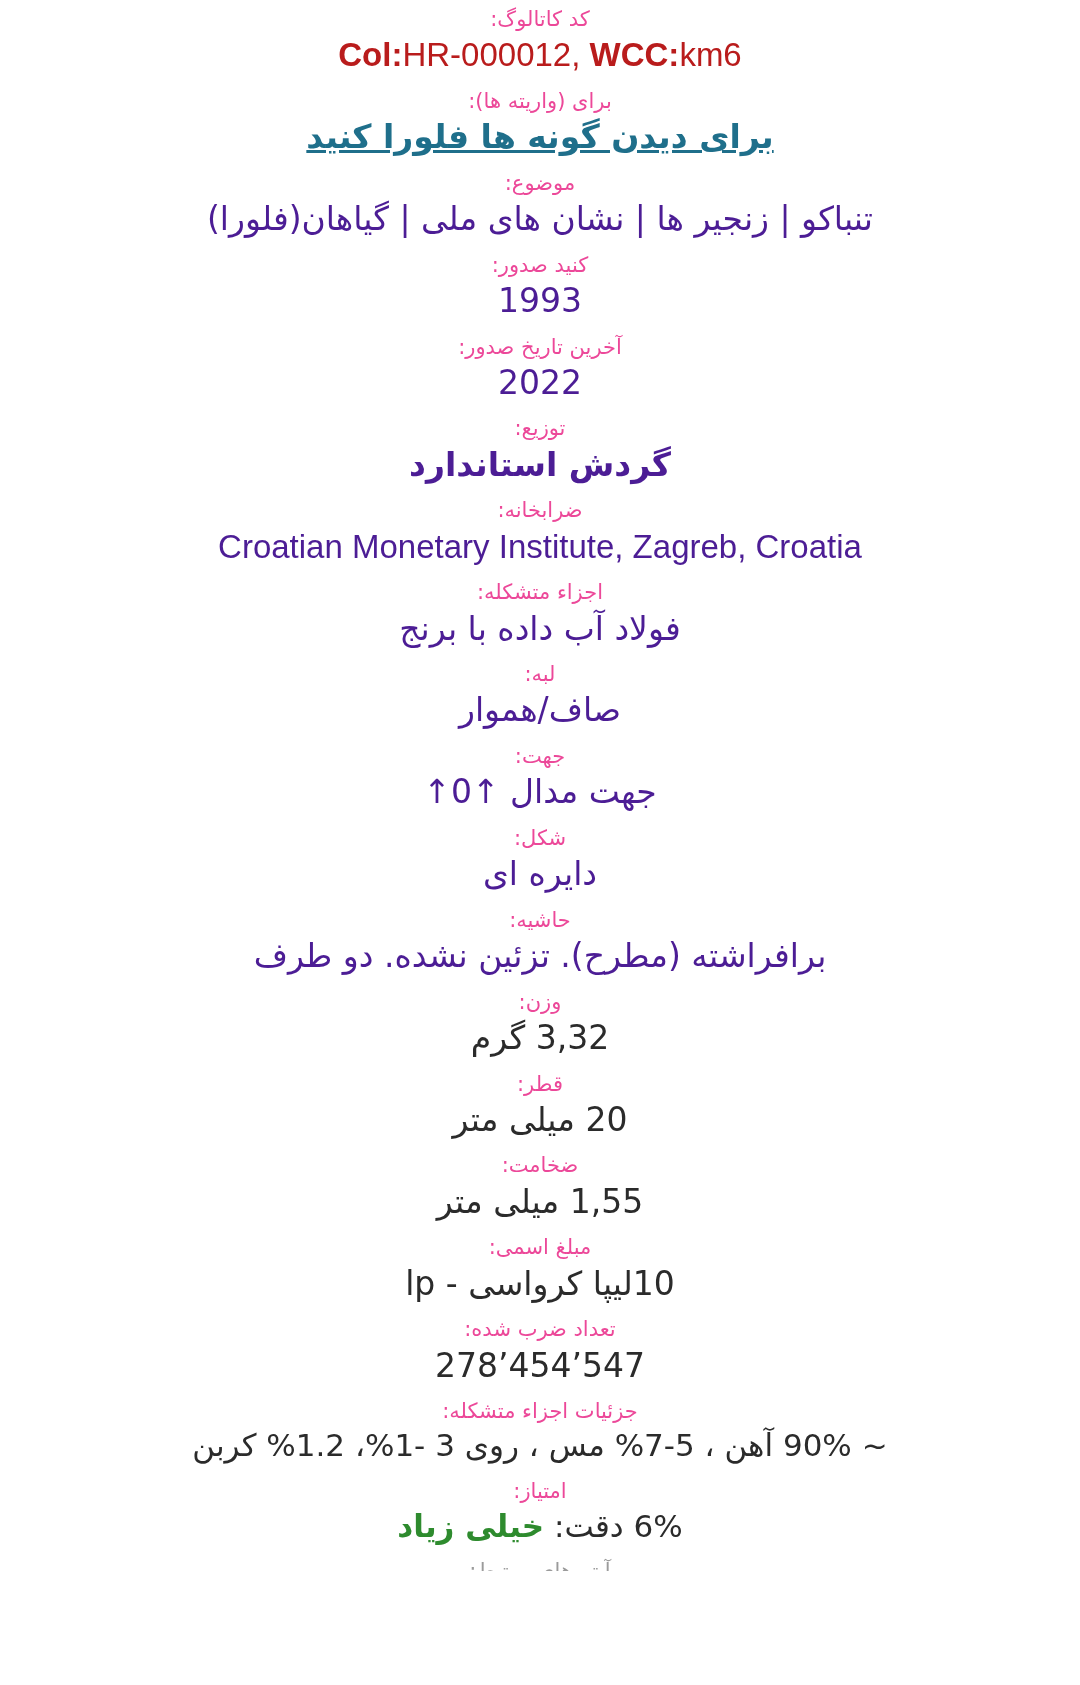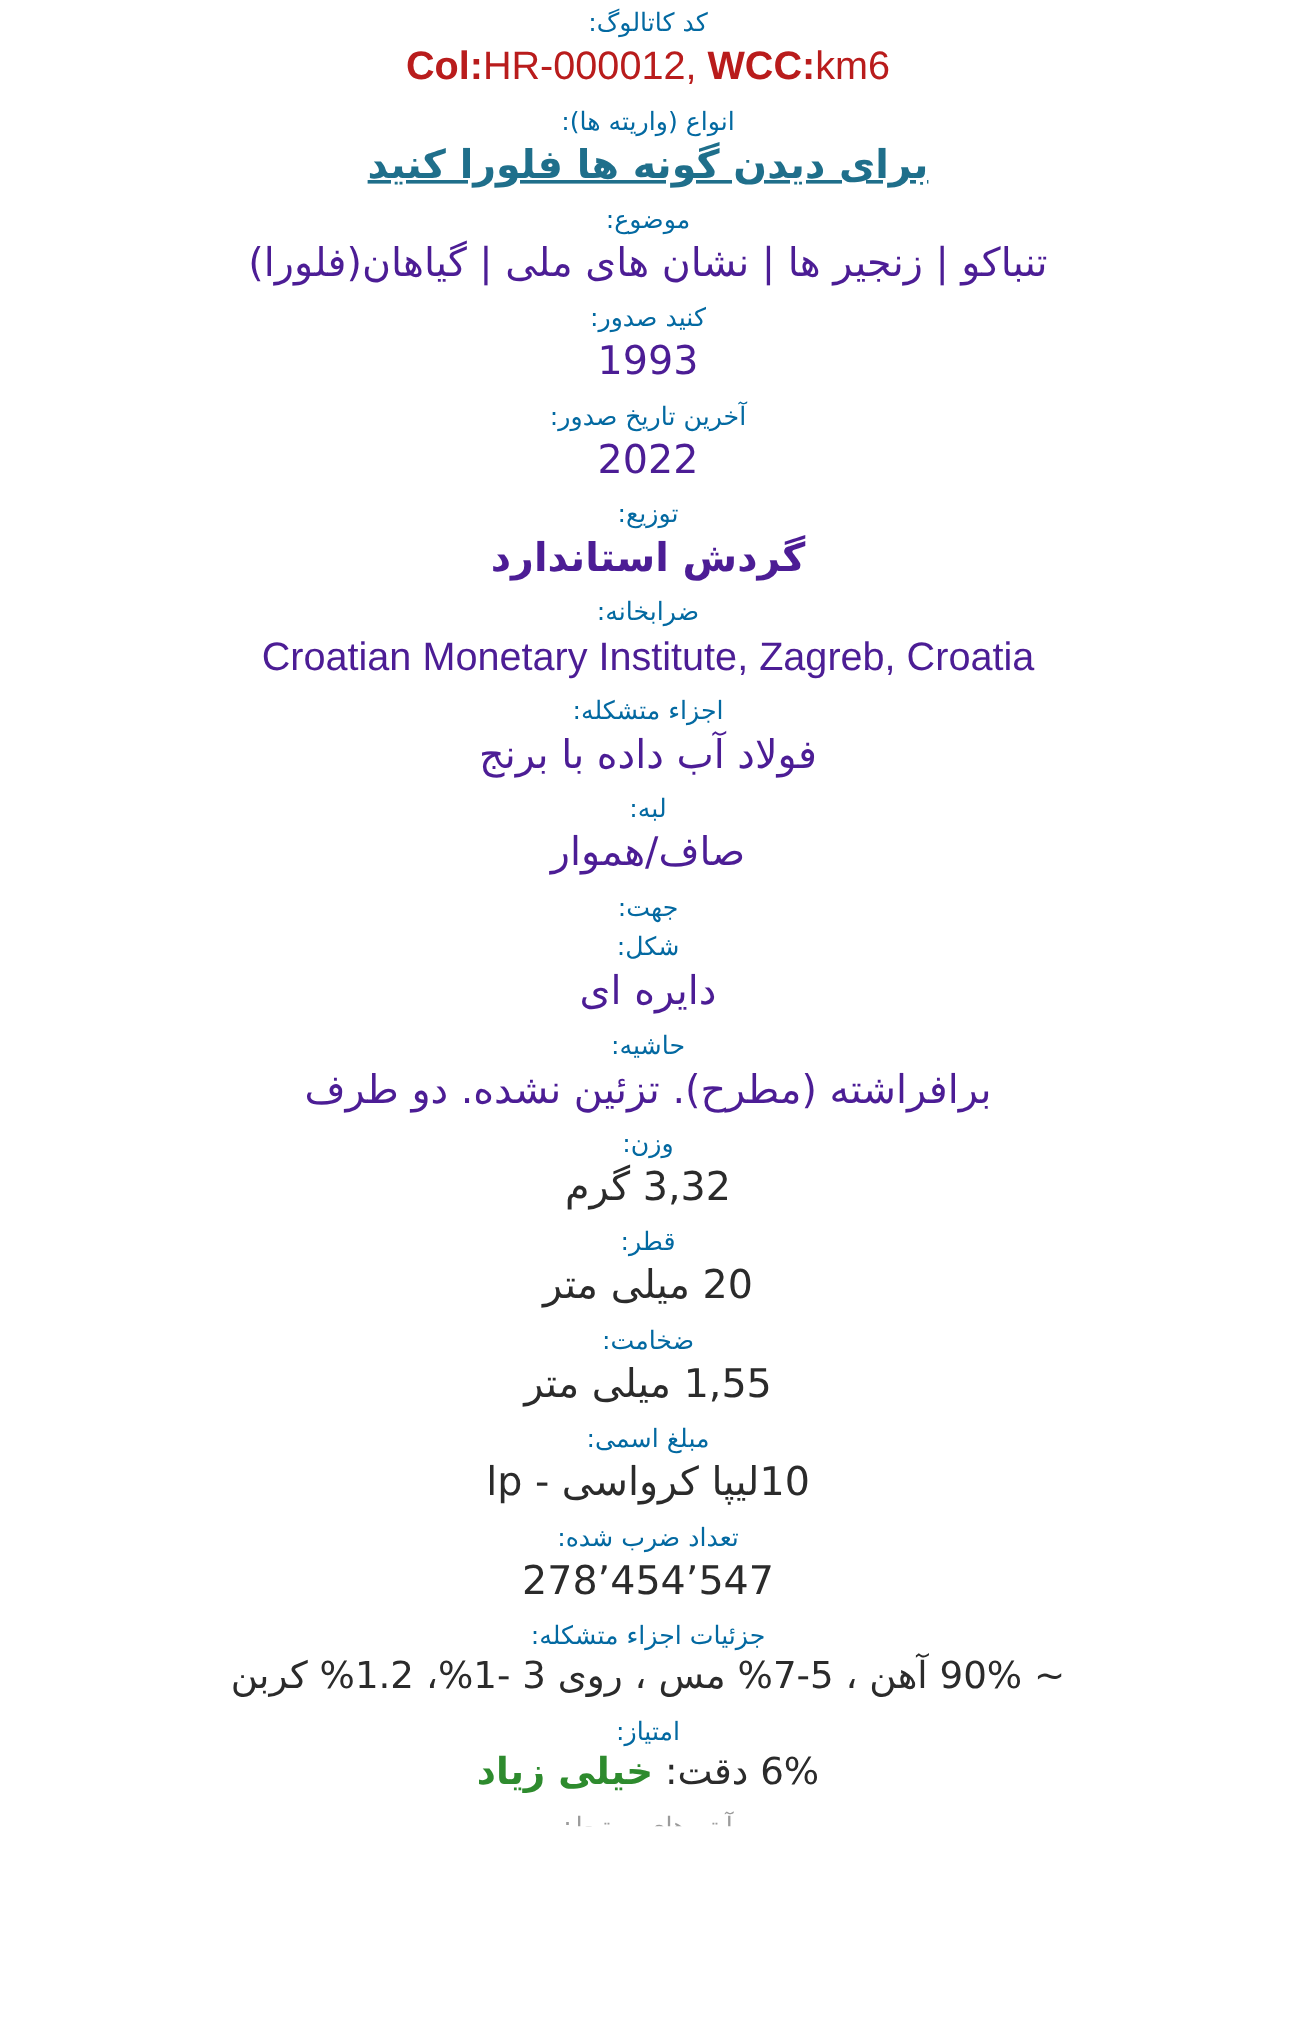--- a/index.html
+++ b/index.html
@@ -20,21 +20,21 @@
     padding: 0 24px;
     overflow: hidden;
   }
   .field {
     text-align: center;
     margin: 0;
   }
   .label {
     display: block;
     font-size: 21px;
-    color: #0369a1;
+    color: #ec4899;
     line-height: 1.35;
     text-align: center;
     margin: 0;
     padding-top: 5px;
   }
   .value {
     display: block;
     font-size: 33px;
     color: #4c1d95;
     line-height: 1.32;
@@ -93,21 +93,21 @@
 <body>
 
 <div class="page">
 
   <div class="field">
     <span class="label">کد کاتالوگ:</span>
     <span class="value catalog-line"><b>Col:</b><span>HR-000012,</span> <b>WCC:</b><span>km6</span></span>
   </div>
 
   <div class="field">
-    <span class="label">انواع (واریته ها):</span>
+    <span class="label">برای (واریته ها):</span>
     <a class="value link" href="#">برای دیدن گونه ها فلورا کنید</a>
   </div>
 
   <div class="field">
     <span class="label">موضوع:</span>
     <span class="value">تنباکو | زنجیر ها | نشان های ملی | گیاهان(فلورا)</span>
   </div>
 
   <div class="field">
     <span class="label">کنید صدور:</span>
@@ -134,20 +134,21 @@
     <span class="value">فولاد آب داده با برنج</span>
   </div>
 
   <div class="field">
     <span class="label">لبه:</span>
     <span class="value">صاف/هموار</span>
   </div>
 
   <div class="field">
     <span class="label">جهت:</span>
+    <span class="value">جهت مدال ↑0↑</span>
   </div>
 
   <div class="field">
     <span class="label">شکل:</span>
     <span class="value">دایره ای</span>
   </div>
 
   <div class="field">
     <span class="label">حاشیه:</span>
     <span class="value">برافراشته (مطرح). تزئین نشده. دو طرف</span>

